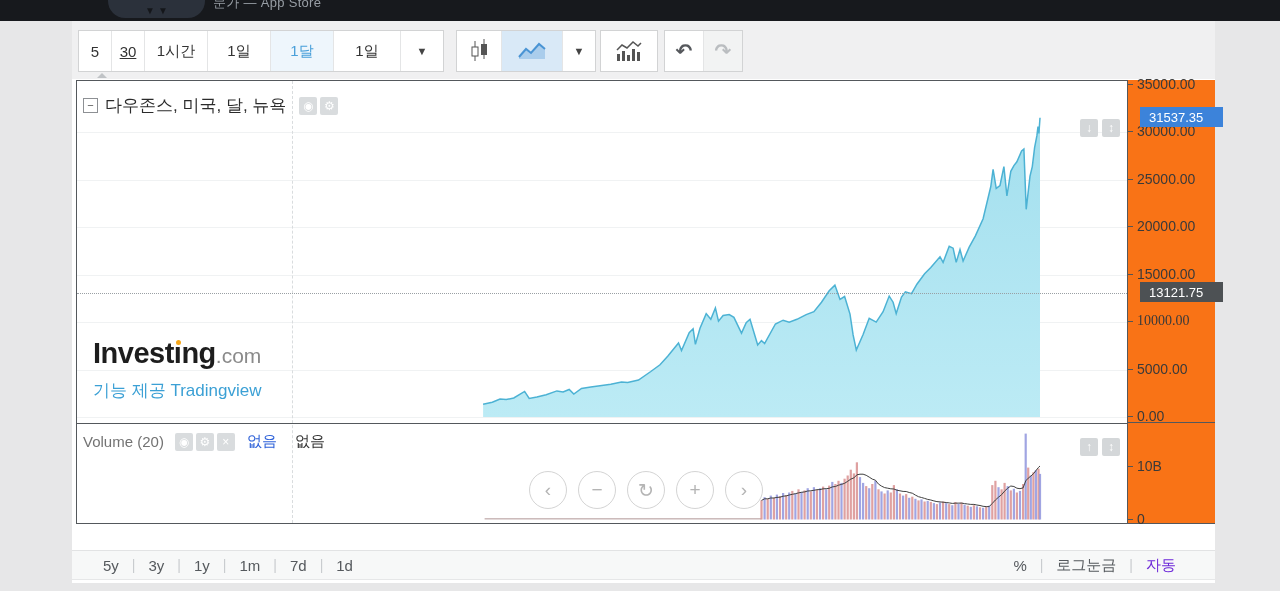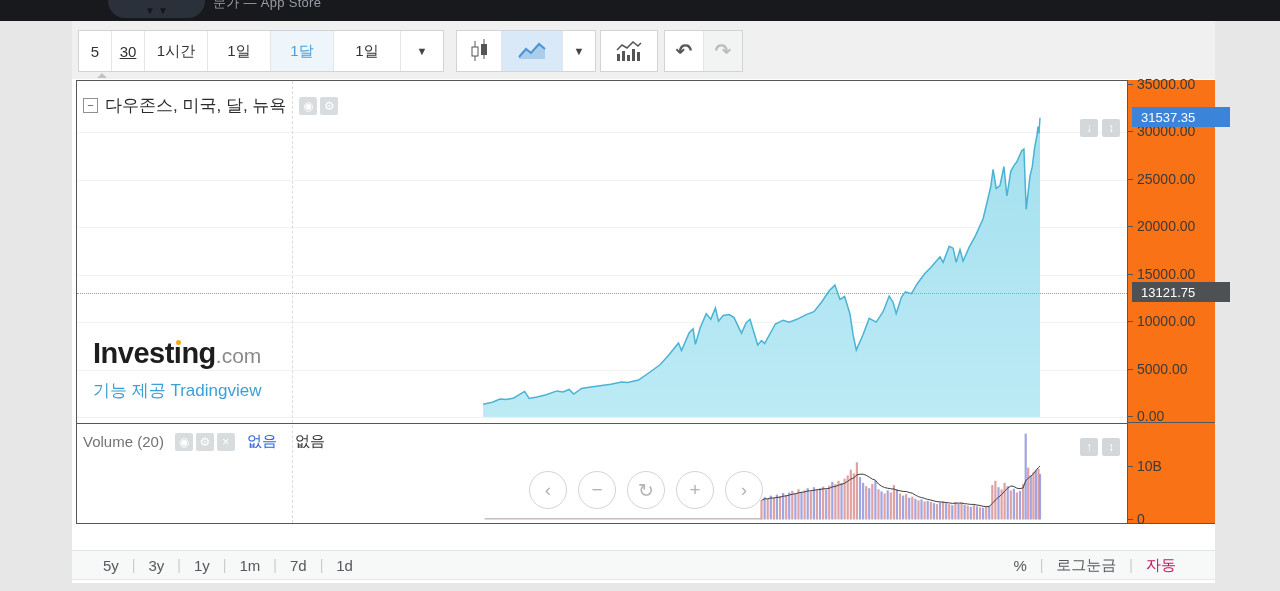--- a/index.html
+++ b/index.html
@@ -51,31 +51,31 @@
   .wm-brand{font-size:29px;font-weight:bold;color:#1d1d1d;letter-spacing:-.5px;}
   .wm-brand .idot{position:relative;}
   .wm-brand .idot::after{content:"";position:absolute;left:2px;top:3px;width:5px;height:5px;border-radius:50%;background:#f7a81b;}
   .wm-com{font-size:21px;font-weight:normal;color:#8a8a8a;letter-spacing:0;}
   .wm-powered{margin-top:9px;font-size:17px;color:#3ba0d5;}
   
   .price-axis{position:absolute;left:1128px;top:80px;width:87px;height:444px;background:#f97316;border-bottom:1px solid #54585c;box-sizing:border-box;z-index:4;}
   .axis-sep{position:absolute;left:0;top:342px;width:100%;height:1px;background:#54585c;}
   .p-tick{position:absolute;left:0;height:16px;display:flex;align-items:center;font-size:14px;color:#3a3a3a;white-space:nowrap;}
   .p-tick i{display:block;width:5px;height:1px;background:#555;margin-right:4px;}
-  .p-badge{position:absolute;left:4px;width:98px;height:20px;color:#fff;font-size:13px;display:flex;align-items:center;padding-left:9px;box-sizing:border-box;z-index:2;}
+  .p-badge{position:absolute;left:12px;width:83px;height:20px;color:#fff;font-size:13px;display:flex;align-items:center;padding-left:9px;box-sizing:border-box;z-index:2;}
   
   .time-axis{position:absolute;left:76px;top:524px;width:1052px;height:28px;background:#fff;z-index:4;}
   .t-tick{position:absolute;top:0;width:1px;height:4px;background:#666;}
   .t-label{position:absolute;top:7px;width:44px;margin-left:-22px;text-align:center;font-size:14px;color:#444;}
   
   .range-bar{position:absolute;left:72px;top:550px;width:1143px;height:30px;background:#f7f8f8;border-top:1px solid #e2e3e4;border-bottom:1px solid #e6e7e8;display:flex;align-items:center;box-sizing:border-box;z-index:5;}
   .rb-left{display:flex;align-items:center;padding-left:18px;}
   .rb-right{display:flex;align-items:center;margin-left:auto;padding-right:26px;}
   .rb-item{font-size:15px;color:#55595d;margin:0 13px;cursor:pointer;}
-  .rb-item.active{color:#be185d;}
+  .rb-item.active{color:#6d28d9;}
   .rb-sep{color:#c9cccf;font-size:14px;}
 </style>
 </head>
 <body>
 
 <div class="stage">
 
   <div class="appbar">
     <div class="app-pill">
         <span>▼</span>
@@ -304,21 +304,21 @@
       </svg>
     </div>
 
   <div class="price-axis" id="priceAxis">
     <div class="axis-sep"></div>
   <div class="p-tick" style="top: -4px;"><i></i>35000.00</div>
       <div class="p-tick" style="top: 43px;"><i></i>30000.00</div>
       <div class="p-tick" style="top: 91px;"><i></i>25000.00</div>
       <div class="p-tick" style="top: 138px;"><i></i>20000.00</div>
       <div class="p-tick" style="top: 186px; justify-content: flex-end;"><i></i>15000.00</div>
-      <div class="p-tick" style="top: 233px;"><i></i>10000.00</div>
+      <div class="p-tick" style="top: 233px; font-family: Liberation Serif, serif;"><i></i>10000.00</div>
       <div class="p-tick" style="top: 281px;"><i></i>5000.00</div>
       <div class="p-tick" style="top: 328px;"><i></i>0.00</div>
       <div class="p-badge" style="top: 27px; background: rgb(60, 131, 218);">31537.35</div>
       <div class="p-badge" style="top: 202px; background: rgb(77, 81, 84);">13121.75</div>
       <div class="p-tick" style="top: 378px; justify-content: center;"><i></i>10B</div>
       <div class="p-tick" style="top: 431px;"><i></i>0</div>
     </div>
 
 
   <div class="range-bar">

